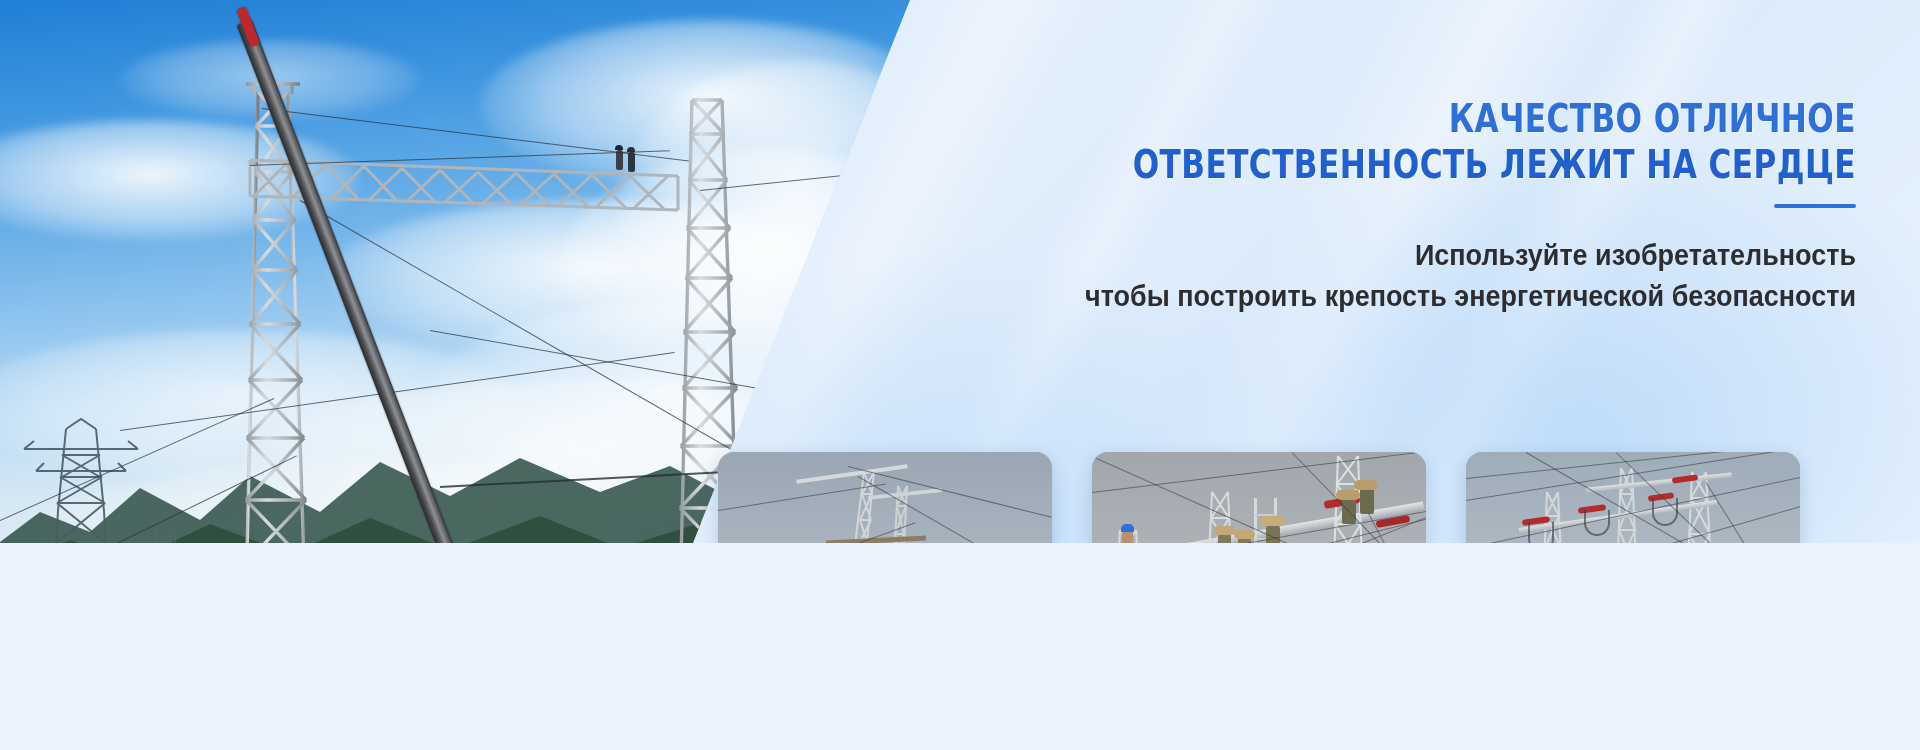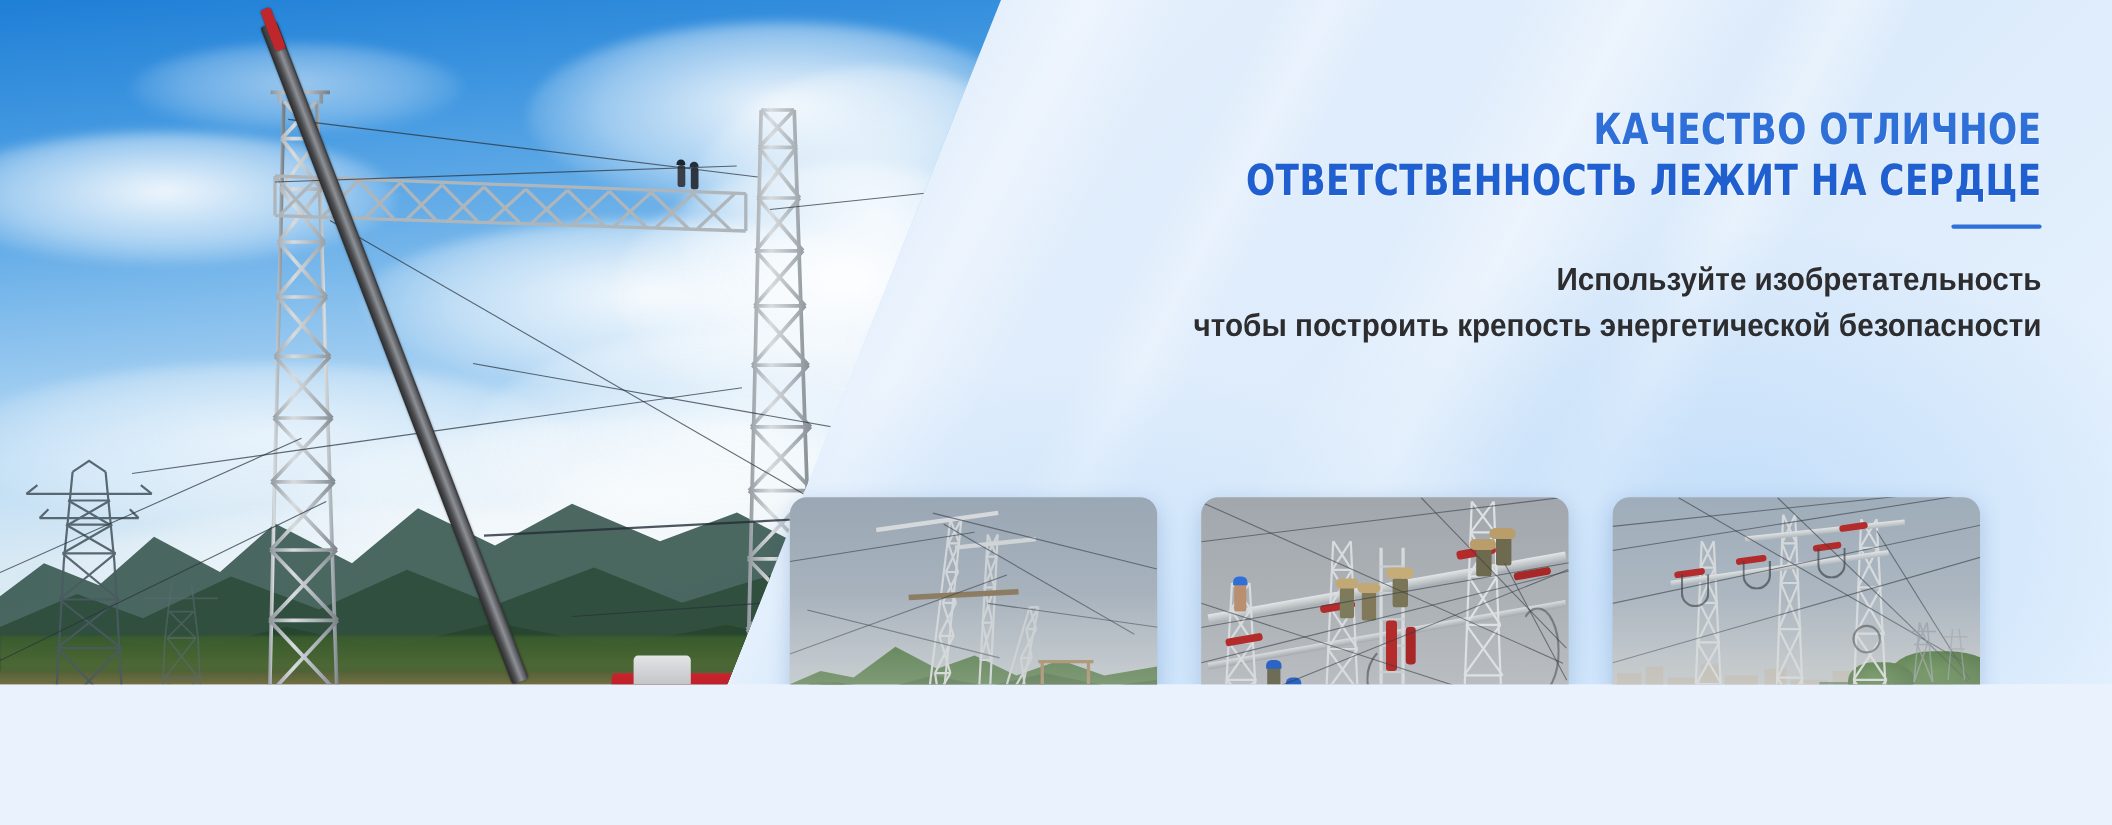--- a/index.html
+++ b/index.html
@@ -4,21 +4,21 @@
 <style>
   * { margin:0; padding:0; box-sizing:border-box; }
   html, body { width:1920px; height:750px; overflow:hidden; }
   body {
     font-family:"Liberation Sans", sans-serif;
     background:#eaf3fd;
   }
 
   .banner {
     position:relative;
-    width:1920px; height:622px;
+    width:1920px; height:543px;
     overflow:hidden;
     background:linear-gradient(135deg,#eef6fe 0%,#e2eefc 40%,#dcebfb 70%,#e9f3fe 100%);
   }
 
   
   .rays { position:absolute; inset:0; overflow:hidden; }
   .ray {
     position:absolute; top:-40%; height:190%;
     background:linear-gradient(90deg,rgba(255,255,255,0) 0%,rgba(255,255,255,.85) 50%,rgba(255,255,255,0) 100%);
     transform:rotate(28deg); transform-origin:top center;

